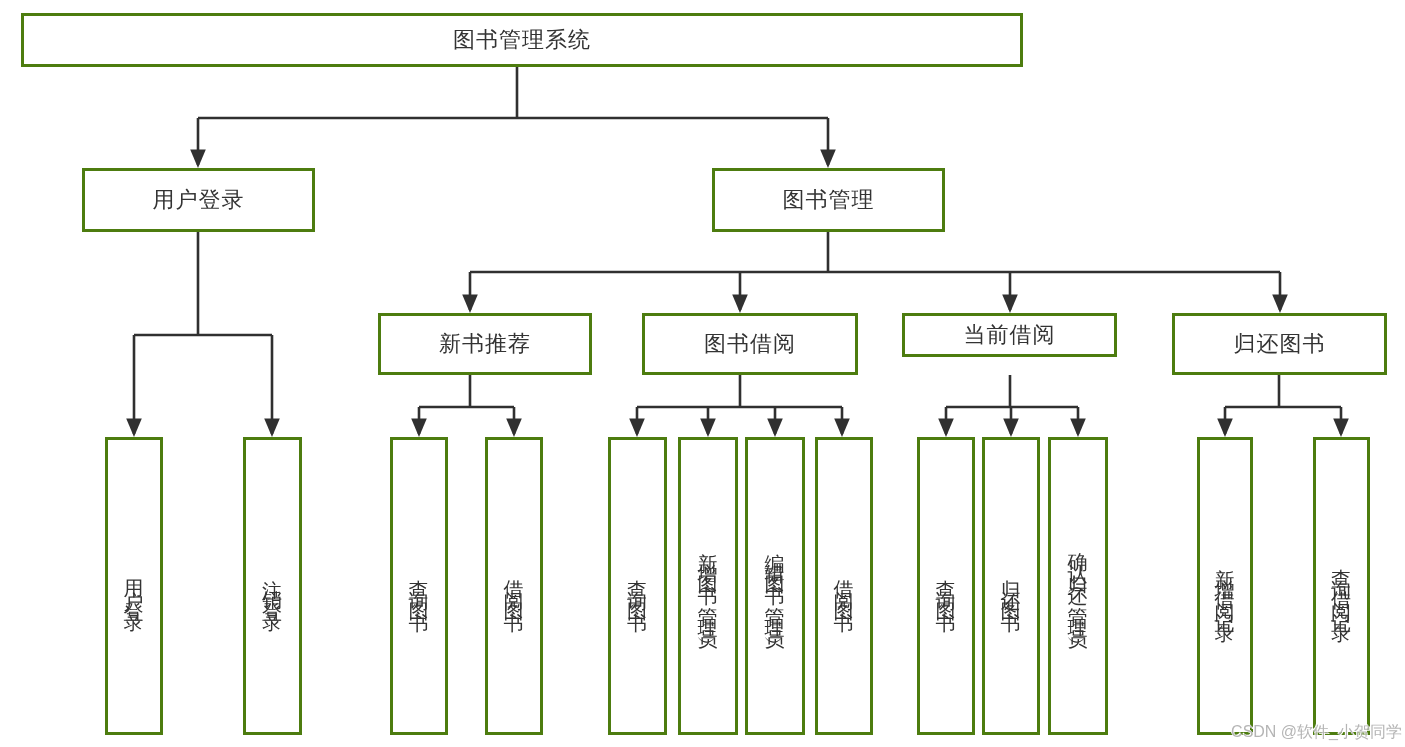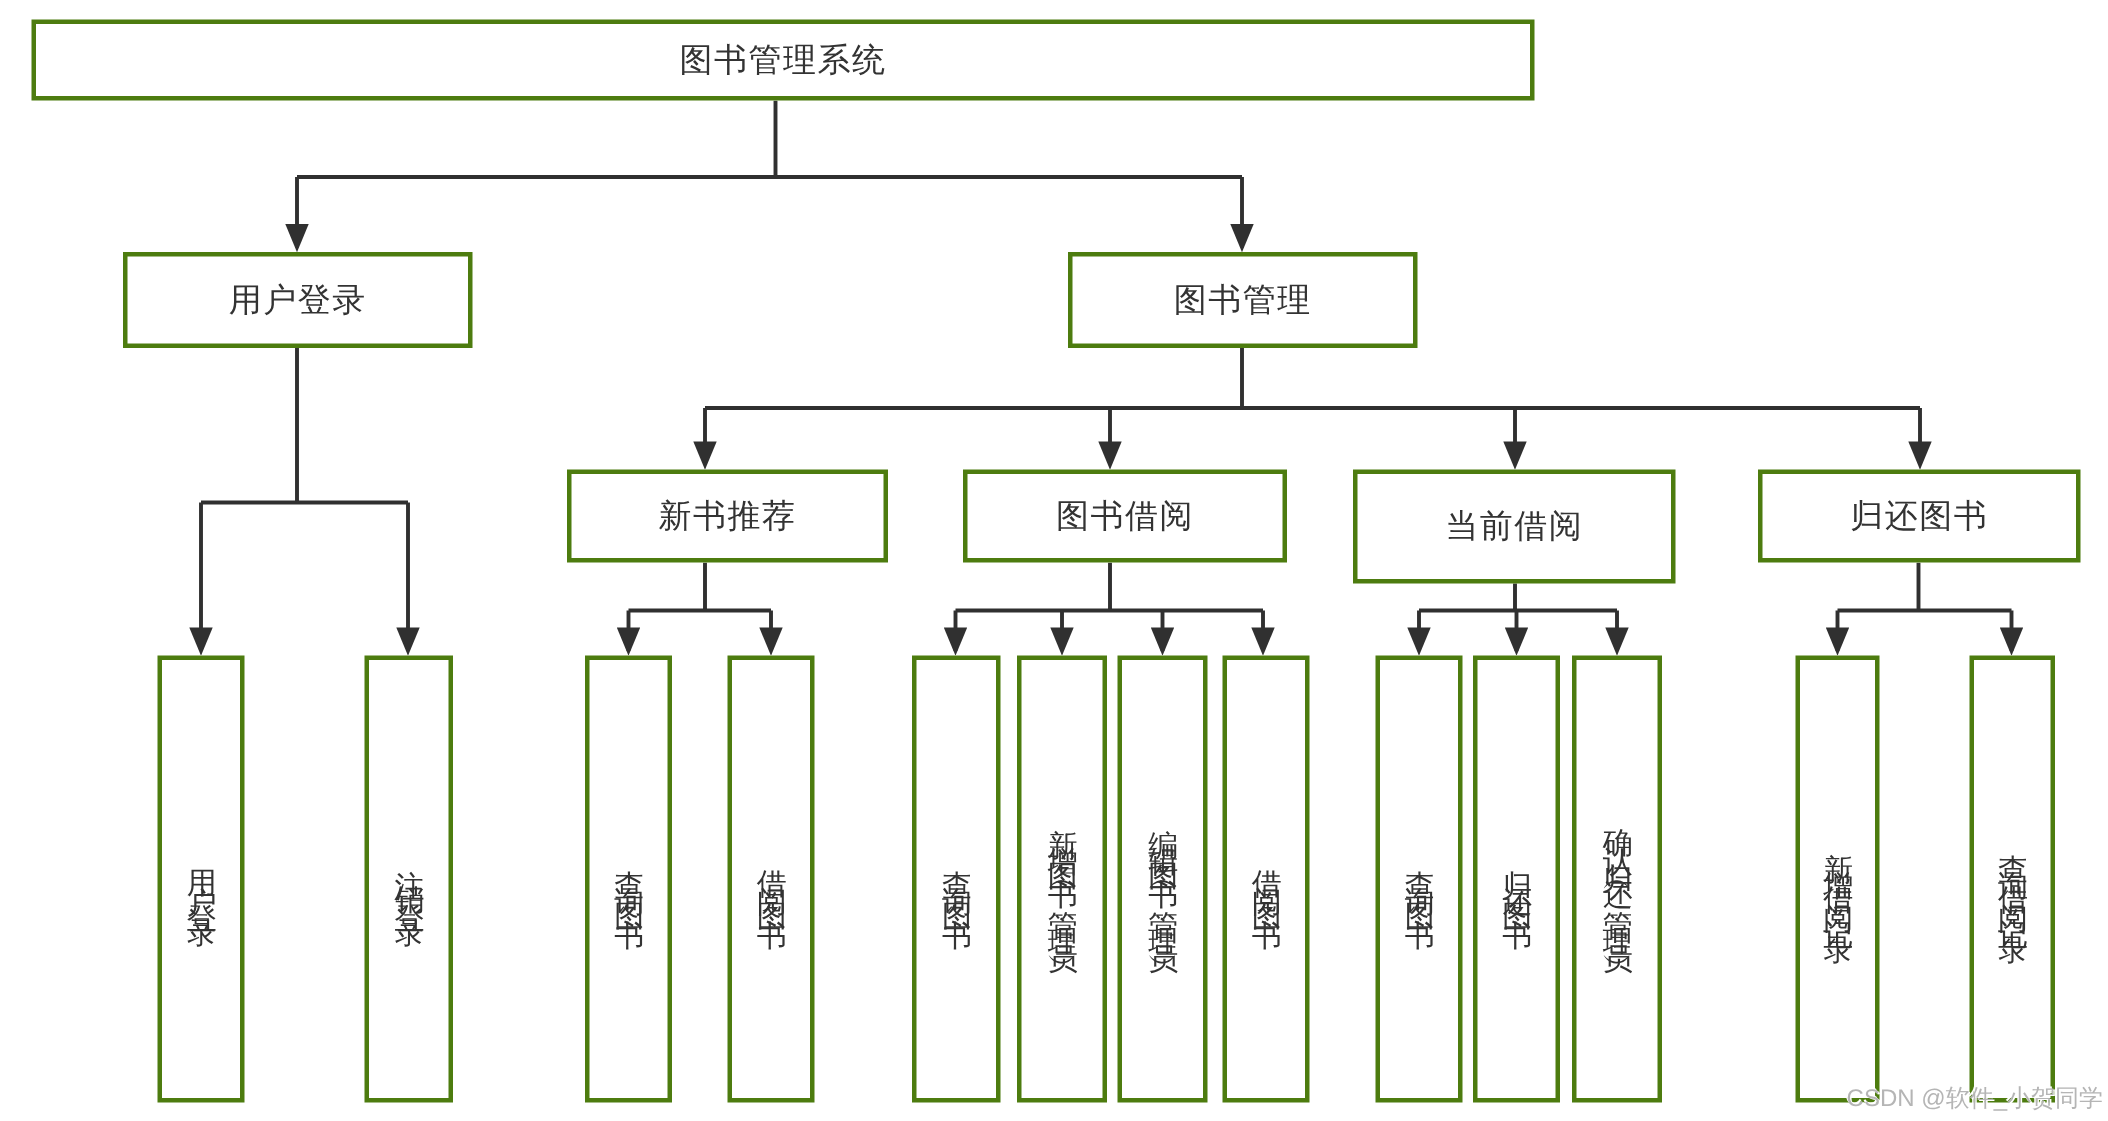--- a/index.html
+++ b/index.html
@@ -100,21 +100,21 @@
     <line x1="1341" y1="407" x2="1341" y2="434" stroke="#303030" stroke-width="2.6" marker-end="url(#arrow)"></line>
   </svg>
 
   <div class="node h-node" style="left:21px; top:13px; width:1002px; height:54px;">图书管理系统</div>
 
   <div class="node h-node" style="left:82px; top:168px; width:233px; height:64px;">用户登录</div>
   <div class="node h-node" style="left:712px; top:168px; width:233px; height:64px;">图书管理</div>
 
   <div class="node h-node" style="left:378px; top:313px; width:214px; height:62px;">新书推荐</div>
   <div class="node h-node" style="left:632px; top:313px; width:216px; height:62px;margin-left:10px;">图书借阅</div>
-  <div class="node h-node" style="left:902px; top:313px; width:215px; height:76px;">当前借阅</div>
+  <div class="node h-node" style="left:902px; top:313px; width:215px; height:44px;">当前借阅</div>
   <div class="node h-node" style="left:1172px; top:313px; width:215px; height:62px;">归还图书</div>
 
   <div class="node v-node" style="left:105px; top:437px; width:58px; height:298px;">用户登录</div>
   <div class="node v-node" style="left:243px; top:437px; width:59px; height:298px;">注销登录</div>
 
   <div class="node v-node" style="left:390px; top:437px; width:58px; height:298px;">查询图书</div>
   <div class="node v-node" style="left:485px; top:437px; width:58px; height:298px;">借阅图书</div>
 
   <div class="node v-node" style="left:608px; top:437px; width:59px; height:298px;">查询图书</div>
   <div class="node v-node" style="left:678px; top:437px; width:60px; height:298px;">新增图书（管理员）</div>

